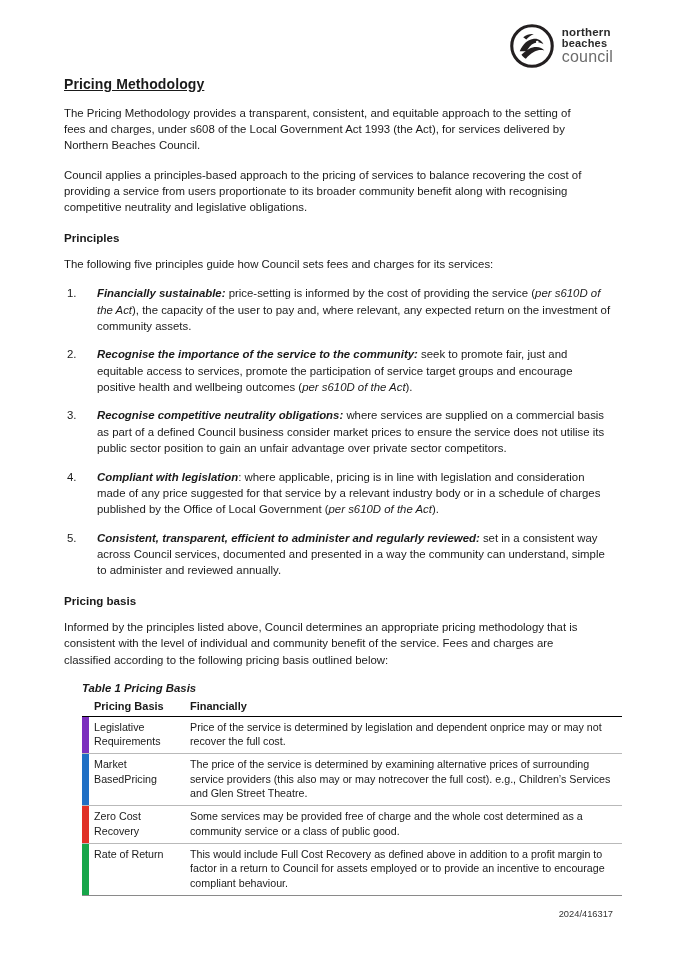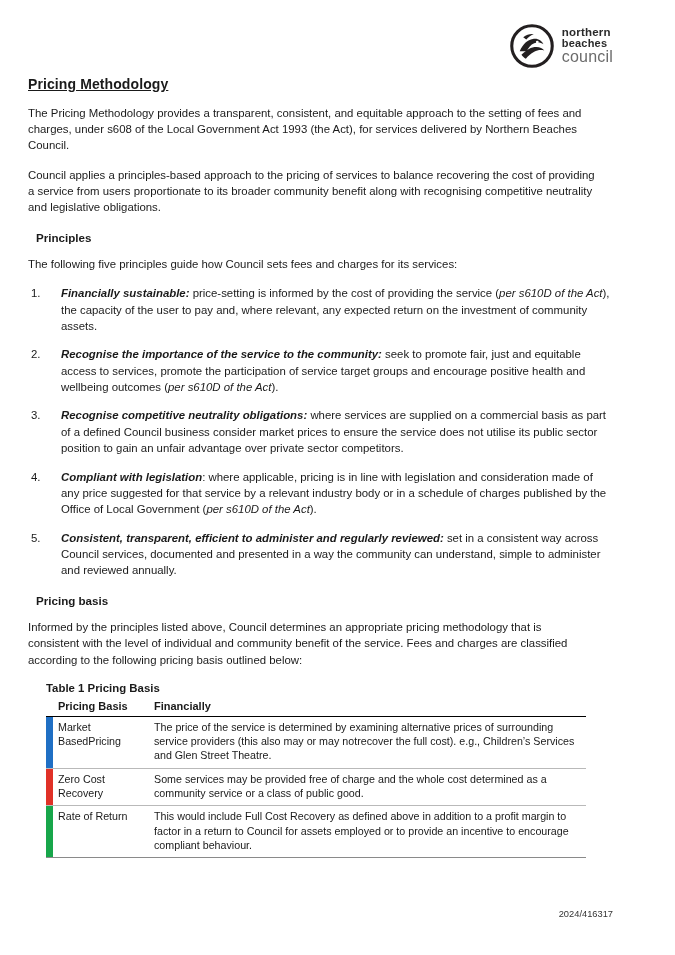--- a/index.html
+++ b/index.html
@@ -12,21 +12,21 @@
     background: #ffffff;
     font-family: "Liberation Sans", sans-serif;
     color: #1a1a1a;
     overflow: hidden;
   }
   .page {
     position: relative;
     width: 675px;
     height: 955px;
     box-sizing: border-box;
-    padding: 22px 64px 0 28px;
+    padding: 22px 64px 0 64px;
   }
   
   .logo-block {
     position: absolute;
     top: 24px;
     right: 62px;
     display: flex;
     align-items: center;
     gap: 8px;
   }
@@ -55,21 +55,21 @@
   }
   p.para {
     font-size: 11.4px;
     line-height: 1.42;
     margin: 0 16px 13px 0;
     text-align: left;
   }
   h2.sub {
     font-size: 11.6px;
     font-weight: bold;
-    margin: 16px 0 12px 8px;
+    margin: 16px 0 12px 0;
   }
   ol.principles {
     margin: 4px 0 0 0;
     padding: 0;
     list-style: none;
   }
   ol.principles li {
     position: relative;
     padding-left: 33px;
     margin-bottom: 12.5px;
@@ -87,20 +87,21 @@
   
   .table-wrap {
     margin-top: 14px;
     margin-left: 18px;
     width: 540px;
   }
   .table-caption {
     font-size: 11.4px;
     font-weight: bold;
     margin-bottom: 4px;
+    font-style: italic;
   }
   table.pricing {
     border-collapse: collapse;
     width: 100%;
     font-size: 10.7px;
   }
   table.pricing th {
     text-align: left;
     font-weight: bold;
     font-size: 11px;
@@ -177,20 +178,25 @@
     <table class="pricing">
       <thead>
         <tr>
           <th class="c-bar"></th>
           <th class="c-basis">Pricing Basis</th>
           <th>Financially</th>
         </tr>
       </thead>
       <tbody id="pricing-rows">
           <tr>
+            <td class="bar" style="background: rgb(123, 47, 190);"></td>
+            <td class="basis">Legislative Requirements</td>
+            <td>Price of the service is determined by legislation and dependent onprice may or may not recover the full cost.</td>
+          </tr>
+          <tr>
             <td class="bar" style="background: rgb(31, 111, 196);"></td>
             <td class="basis">Market BasedPricing</td>
             <td>The price of the service is determined by examining alternative prices of surrounding service providers (this also may or may notrecover the full cost). e.g., Children’s Services and Glen Street Theatre.</td>
           </tr>
           <tr>
             <td class="bar" style="background: rgb(224, 49, 39);"></td>
             <td class="basis">Zero Cost Recovery</td>
             <td>Some services may be provided free of charge and the whole cost determined as a community service or a class of public good.</td>
           </tr>
           <tr>

